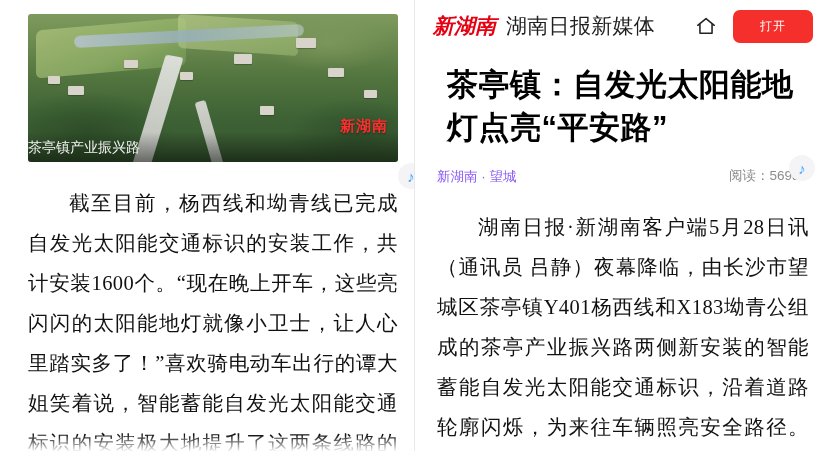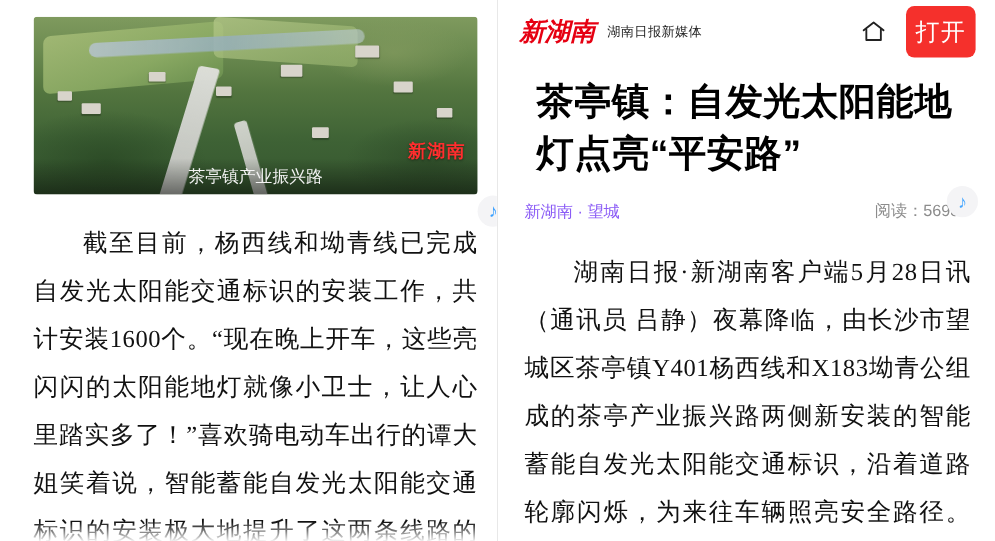--- a/index.html
+++ b/index.html
@@ -107,21 +107,21 @@
     font-weight: 700;
     letter-spacing: 1px;
     text-shadow: 0 1px 2px rgba(0,0,0,.45);
     font-family: "DejaVu Sans", sans-serif;
   }
   .hero-caption {
     position: absolute;
     left: 0; right: 0; bottom: 0;
     height: 30px;
     line-height: 30px;
-    text-align: center;
+    text-align: left;
     color: #f3f3f3;
     font-size: 14px;
     background: linear-gradient(180deg, rgba(0,0,0,0), rgba(0,0,0,.45));
   }
   .left-body {
     margin: 22px 16px 0 28px;
     font-size: 20.5px;
     line-height: 1.95;
     letter-spacing: .4px;
     color: #111111;
@@ -165,42 +165,42 @@
   .brand-logo {
     color: #e60012;
     font-size: 21px;
     font-weight: 700;
     font-style: italic;
     letter-spacing: 0px;
     white-space: nowrap;
     font-family: "DejaVu Sans", sans-serif;
   }
   .brand-sub {
-    font-size: 11px;
+    font-size: 21px;
     color: #1f1f1f;
     white-space: nowrap;
     letter-spacing: .3px;
     text-align: center;
   }
   .topbar-spacer { flex: 1; }
   .home-icon-btn {
     width: 34px;
     height: 34px;
     display: flex;
     align-items: center;
     justify-content: center;
     border-radius: 6px;
   }
   .open-btn {
     background: #f5302c;
     color: #ffffff;
-    font-size: 20px;
+    font-size: 12px;
     border: none;
     border-radius: 7px;
-    padding: 8px 8px;
+    padding: 8px 27px;
     letter-spacing: 1px;
     cursor: pointer;
     font-family: "Liberation Sans", sans-serif;
   }
   .headline {
     margin: 12px 22px 0 32px;
     font-size: 31px;
     line-height: 1.38;
     font-weight: 700;
     letter-spacing: .5px;

